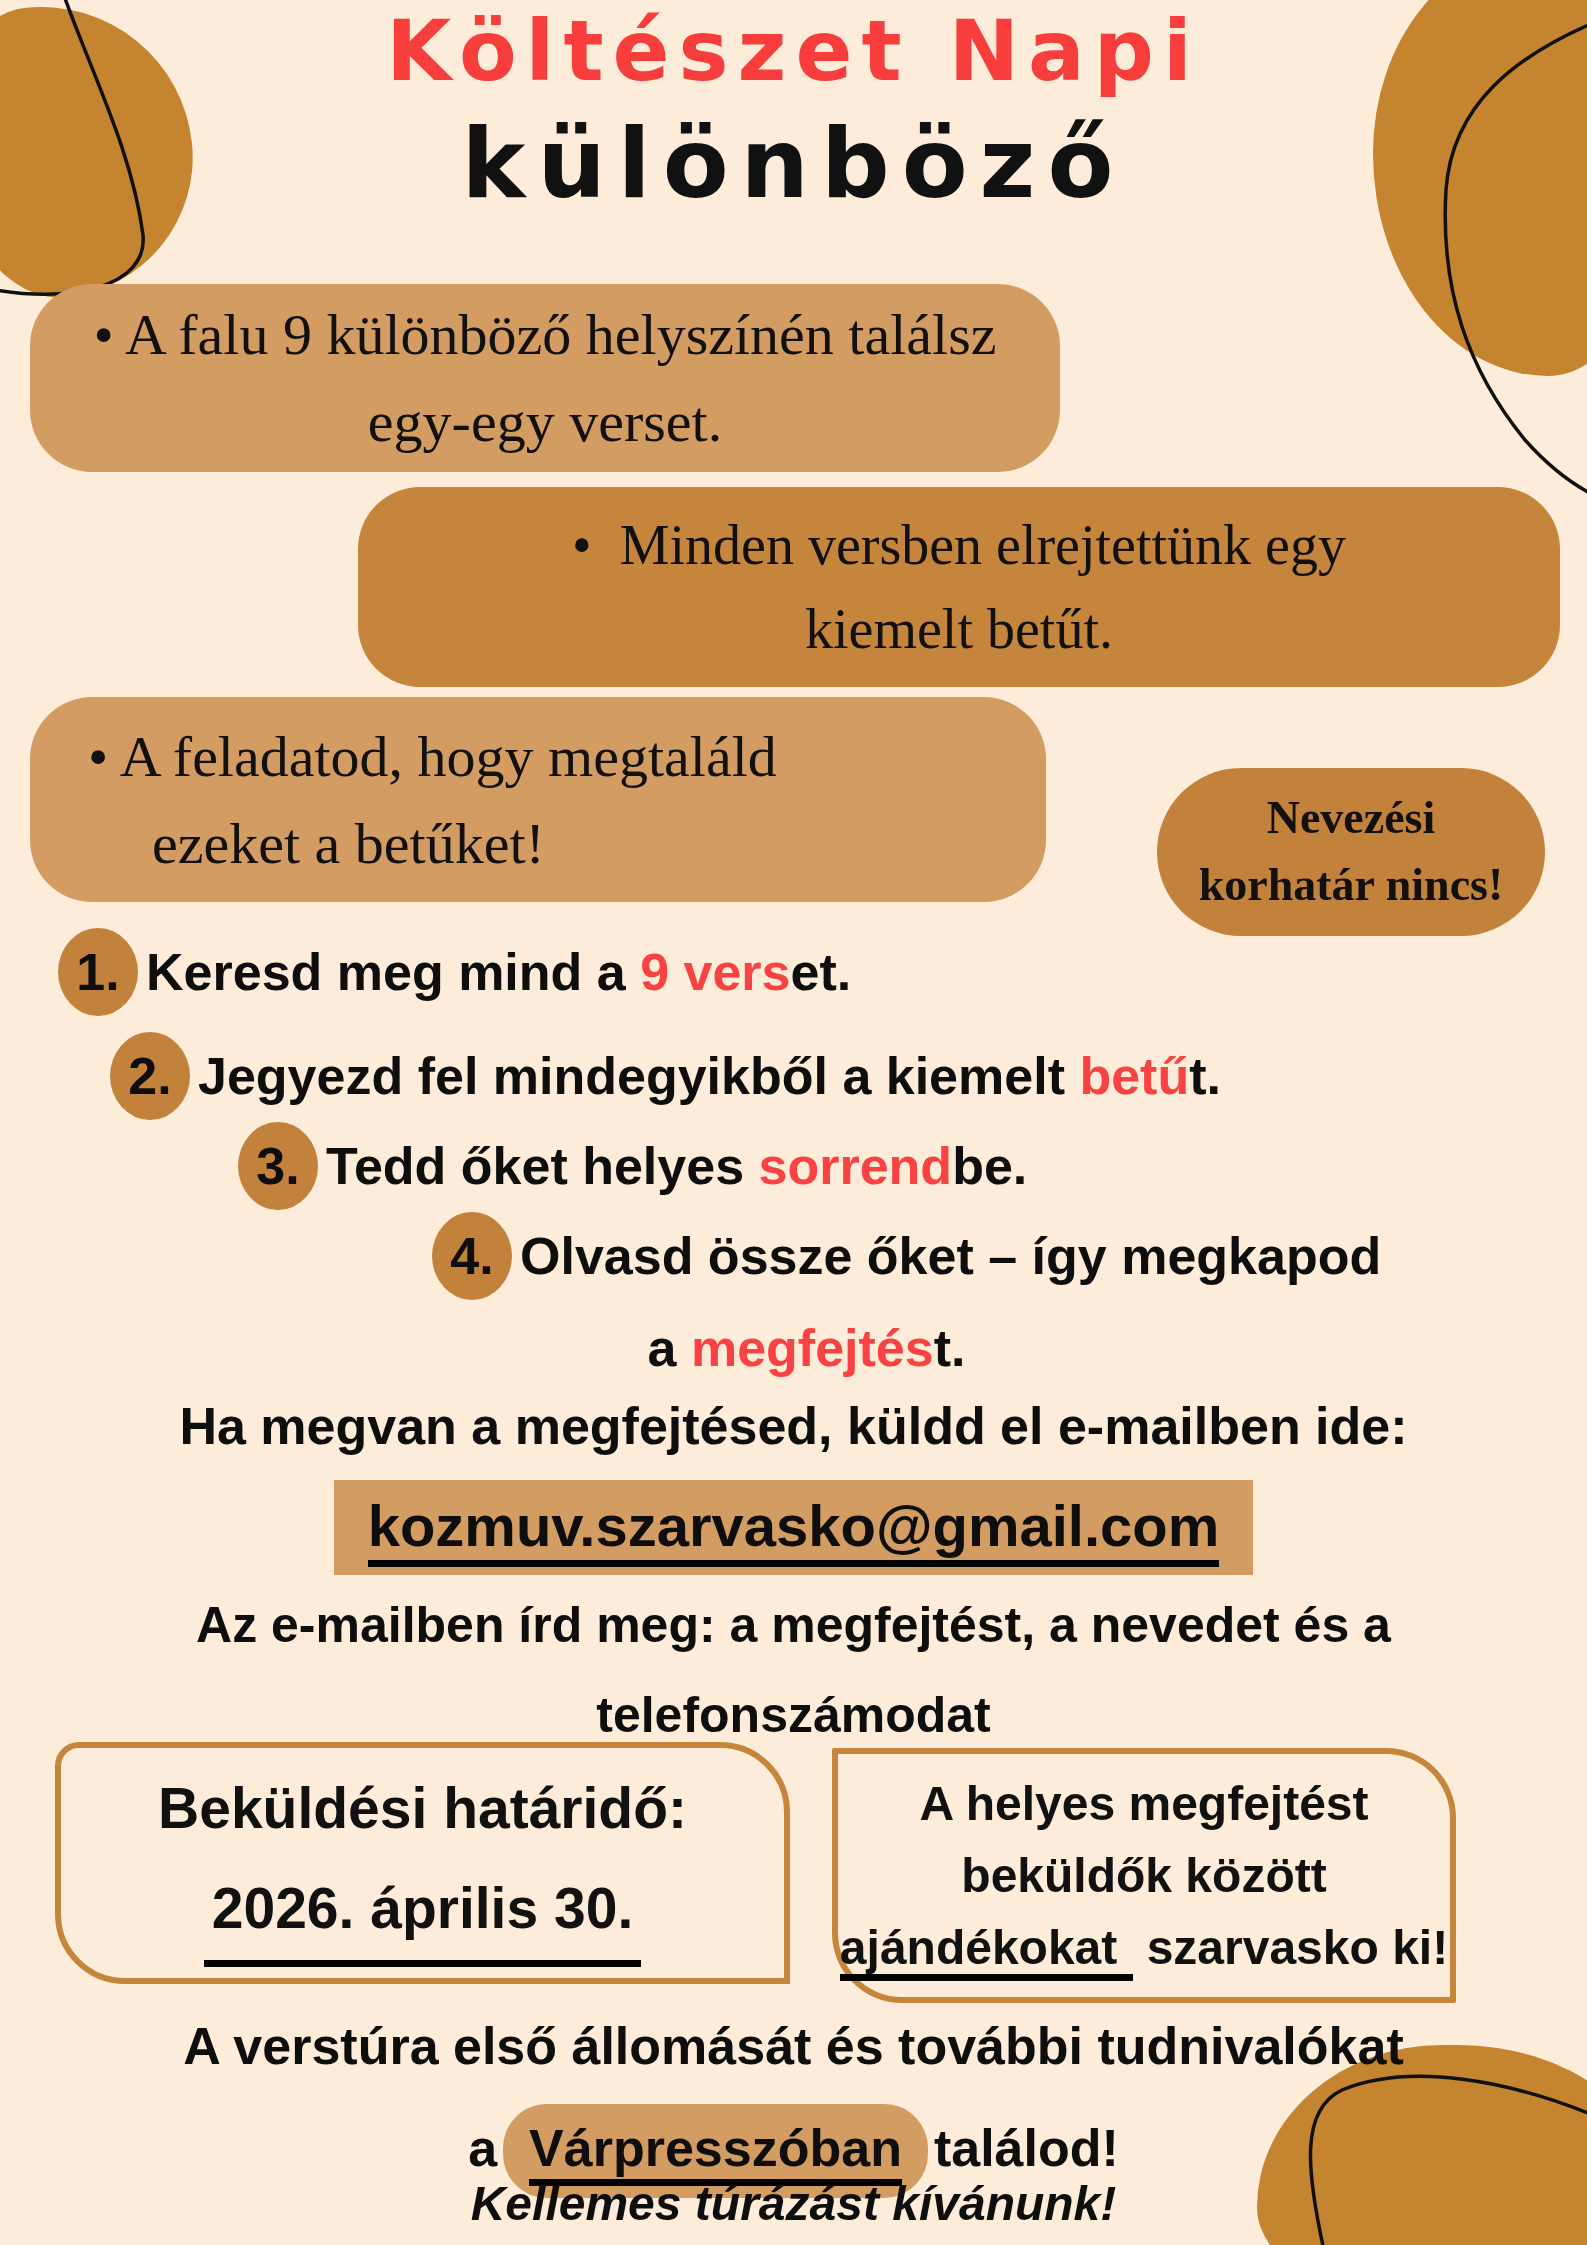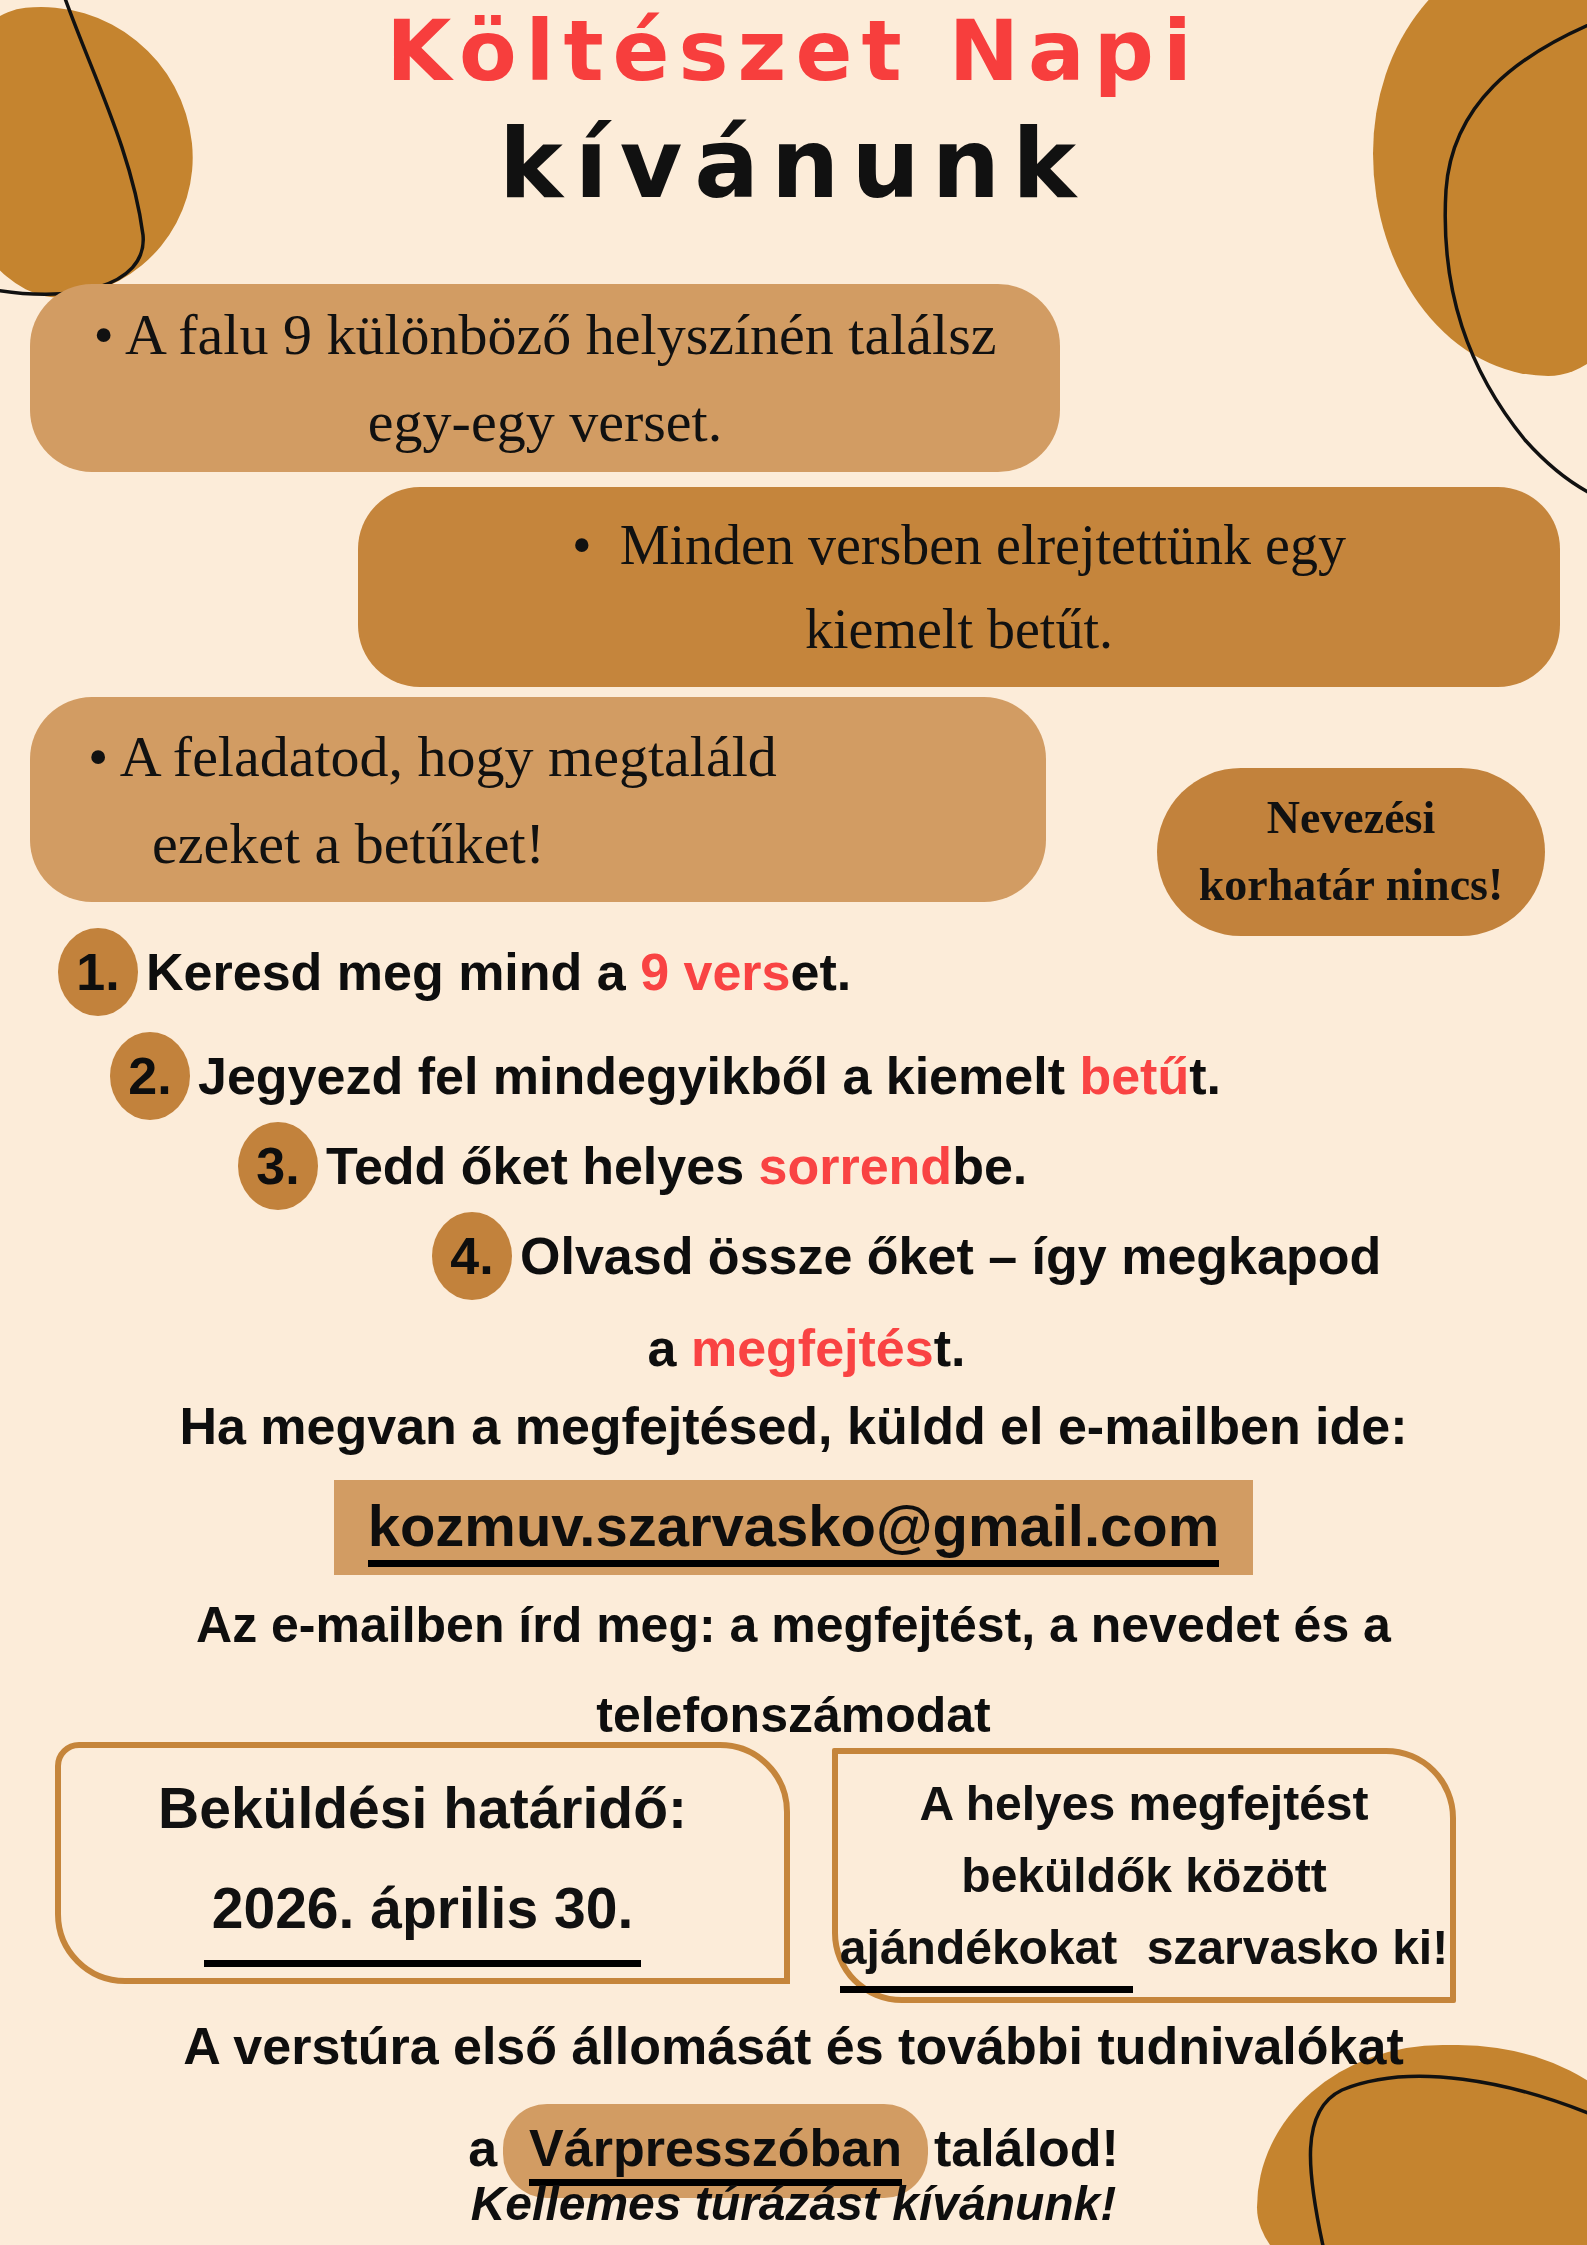--- a/index.html
+++ b/index.html
@@ -104,21 +104,21 @@
     left: 55px; top: 1742px; width: 735px; height: 242px;
     border-radius: 24px 70px 0 70px;
     font-size: 57px; line-height: 1.75;
   }
   .deadline-box .date { border-bottom: 7px solid #000; align-self: center; padding: 0 8px 2px 8px; }
   .prize-box {
     left: 832px; top: 1748px; width: 624px; height: 255px;
     border-radius: 2px 70px 2px 70px;
     font-size: 48px; line-height: 1.5;
   }
-  .prize-box .und { border-bottom: 7px solid #000; padding-right: 16px; padding-bottom: 12px; }
+  .prize-box .und { border-bottom: 7px solid #000; padding-right: 16px; padding-bottom: 0; }
 
   
   .footer-1 { top: 2016px; font-size: 52px; }
   .footer-2 { top: 2088px; font-size: 52px; }
   .footer-pill {
     display: inline-block; background: #d29c63; border-radius: 44px;
     padding: 14px 26px 20px 26px; margin: 16px 6px;
   }
   .footer-pill span { border-bottom: 7px solid #000; padding-bottom: 2px; }
   .footer-3 { top: 2176px; font-size: 48px; font-style: italic; }
@@ -131,21 +131,21 @@
   <div class="blob blob-tl"></div>
   <div class="blob blob-tr"></div>
   <div class="blob blob-br"></div>
   <svg class="doodle-svg" viewBox="0 0 1587 2245">
     <path d="M 62 -10 C 90 70, 132 150, 143 235 C 148 287, 70 305, -15 288"></path>
     <path d="M 1600 20 C 1515 55, 1452 105, 1446 190 C 1440 290, 1468 370, 1525 440 C 1550 468, 1575 488, 1605 500"></path>
     <path d="M 1325 2255 C 1306 2170, 1300 2110, 1342 2090 C 1410 2062, 1510 2080, 1600 2118"></path>
   </svg>
 
   <div class="title1">Költészet Napi</div>
-  <div class="title2">kívánunk</div>
+  <div class="title2">különböző</div>
 
   <div class="panel panel-tan panel-1">
     <div><span class="bullet">•</span> <span>A falu 9 különböző helyszínén találsz</span></div>
     <div>egy-egy verset.</div>
   </div>
 
   <div class="panel panel-brown panel-2">
     <div><span class="bullet">•</span>&nbsp; <span>Minden versben elrejtettünk egy</span></div>
     <div>kiemelt betűt.</div>
   </div>

